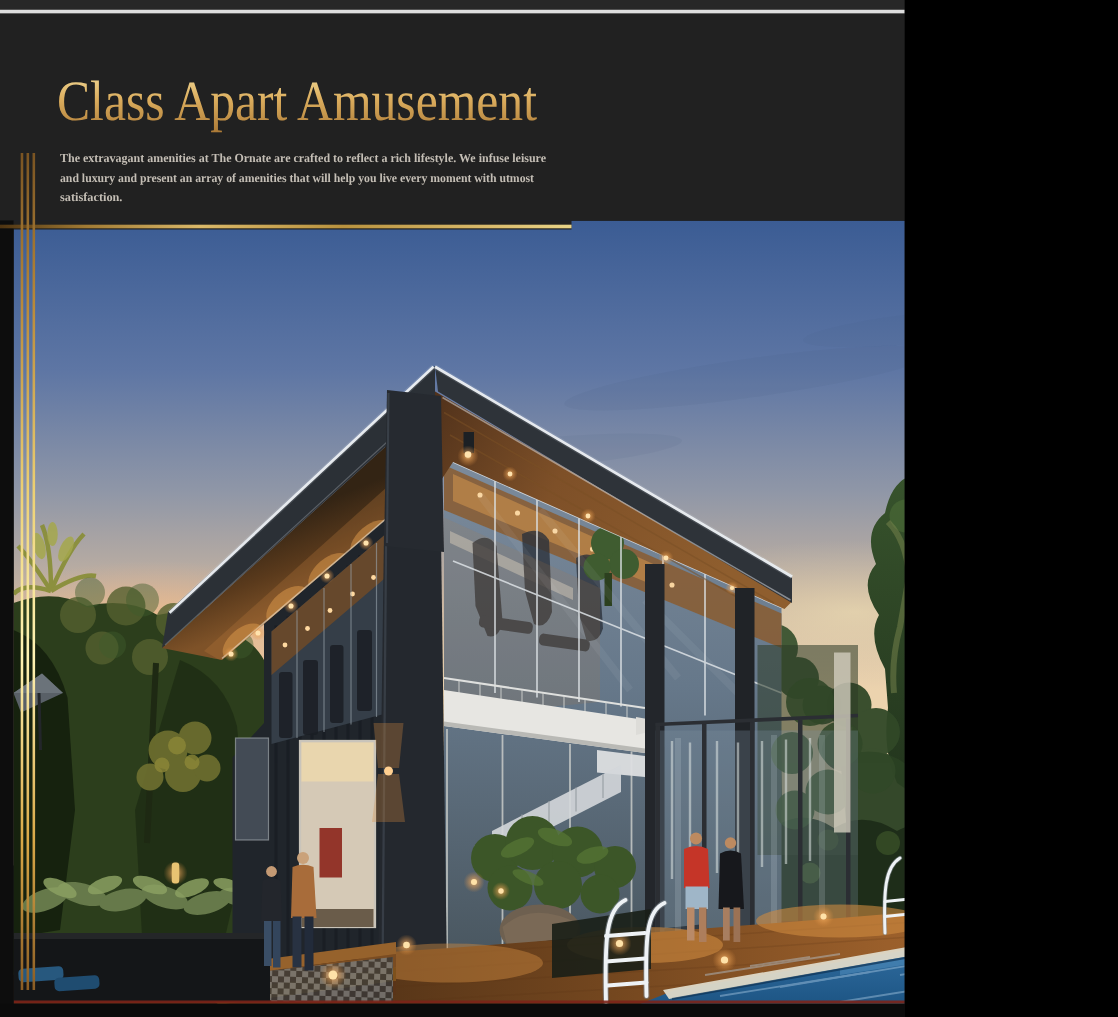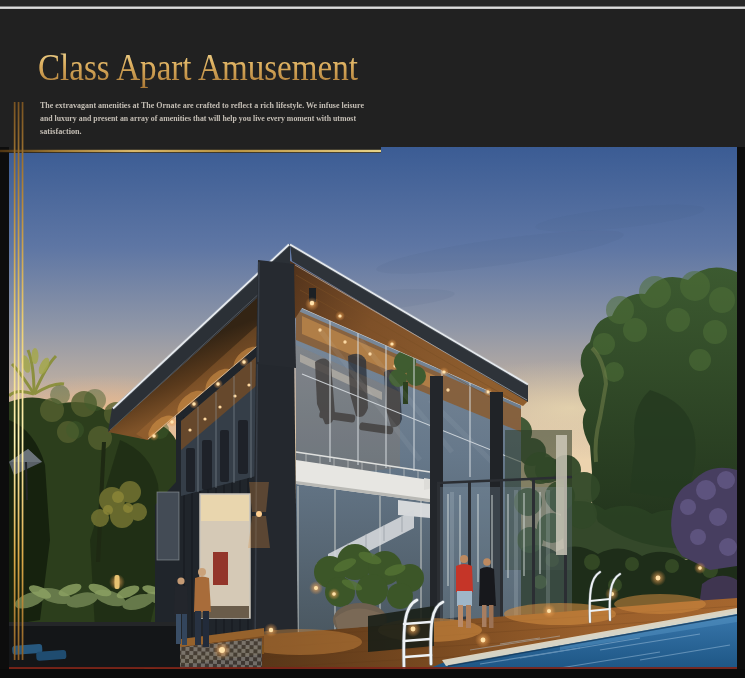--- a/index.html
+++ b/index.html
@@ -1,16 +1,16 @@
 <!DOCTYPE html>
 <html><head>
 <meta charset="utf-8">
 <style>
 html,body{margin:0;padding:0;background:#000;}
-#page{position:relative;width:745px;height:678px;overflow:hidden;background:#181818;font-family:"Liberation Serif", serif;}
+#page{position:relative;width:603px;height:678px;overflow:hidden;background:#181818;font-family:"Liberation Serif", serif;}
 svg{display:block;filter:blur(0.3px);}
 </style>
 </head>
 <body>
 <div id="page">
 <svg width="745" height="678" viewBox="0 0 745 678" xmlns="http://www.w3.org/2000/svg">
 <defs>
 <linearGradient id="gTitle" x1="0" y1="0" x2="0" y2="1">
 <stop offset="0" stop-color="#f2dc9c"></stop>
 <stop offset="0.45" stop-color="#dcae5e"></stop>

